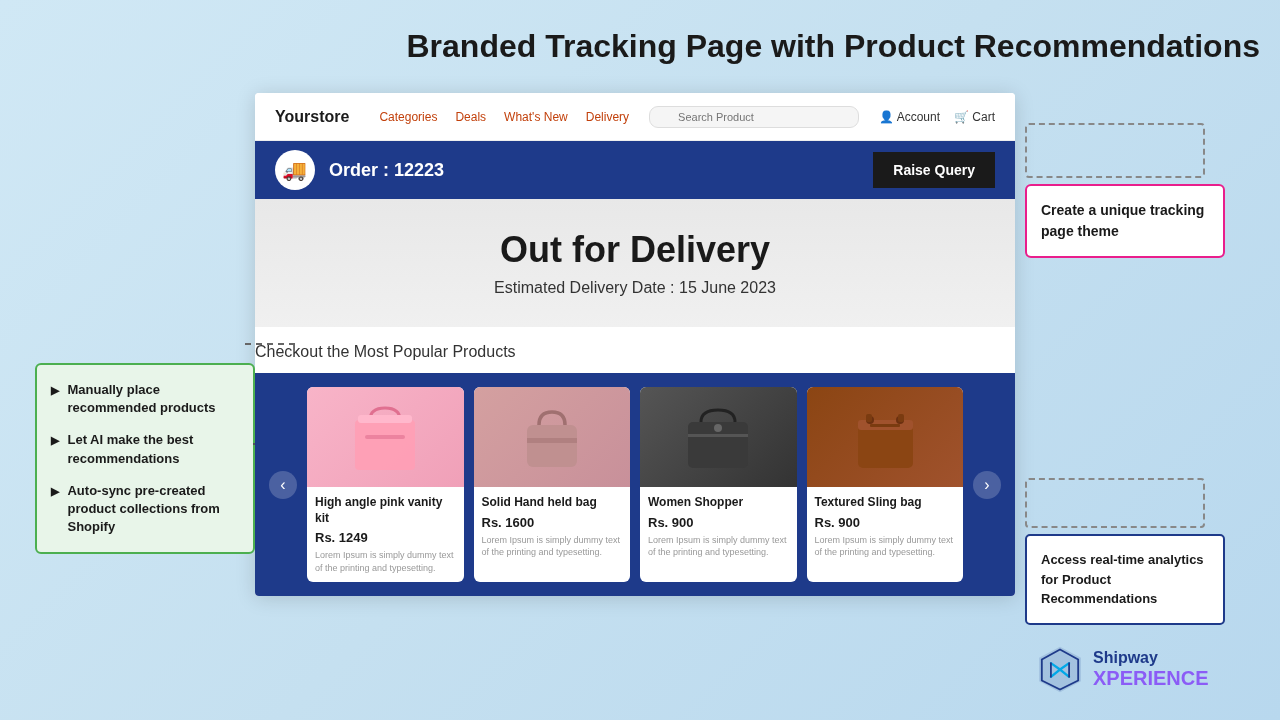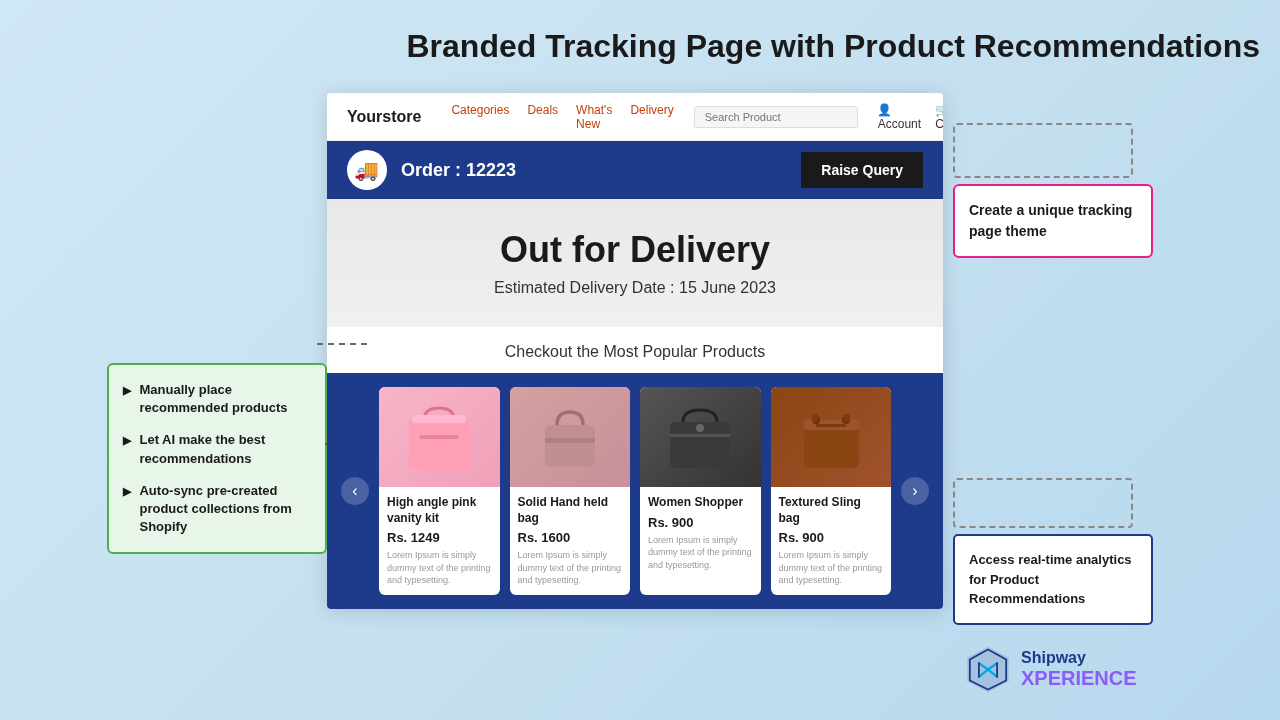--- a/index.html
+++ b/index.html
@@ -67,21 +67,21 @@
 
     .arrow-bullet {
       color: #1a1a1a;
       font-size: 11px;
       margin-top: 2px;
       flex-shrink: 0;
     }
 
     
     .store-mockup {
-      width: 616px;
+      width: 760px;
       flex-shrink: 0;
       background: #fff;
       border-radius: 4px;
       overflow: hidden;
       box-shadow: 0 2px 20px rgba(0,0,0,0.15);
       margin-top: 10px;
     }
 
     
     .store-nav {
@@ -105,22 +105,22 @@
       display: flex;
       gap: 18px;
       font-size: 12px;
       color: #c2410c;
     }
 
     .nav-search {
       flex: 1;
       background: #f5f5f5;
       border: 1px solid #ddd;
-      border-radius: 3px;
-      padding: 4px 10px;
+      border-radius: 9px;
+      padding: 4px 28px;
       font-size: 11px;
       color: #999;
     }
 
     .nav-actions {
       display: flex;
       gap: 14px;
       font-size: 12px;
       color: #333;
     }
@@ -185,21 +185,20 @@
       color: #333;
     }
 
     
     .products-section {
       background: #fff;
       padding: 16px 0 0;
     }
 
     .products-title {
-      text-align: center;
       font-size: 16px;
       color: #333;
       margin-bottom: 12px;
       font-weight: 500;
     }
 
     .products-carousel {
       background: #1e3a8a;
       padding: 14px;
       display: flex;

